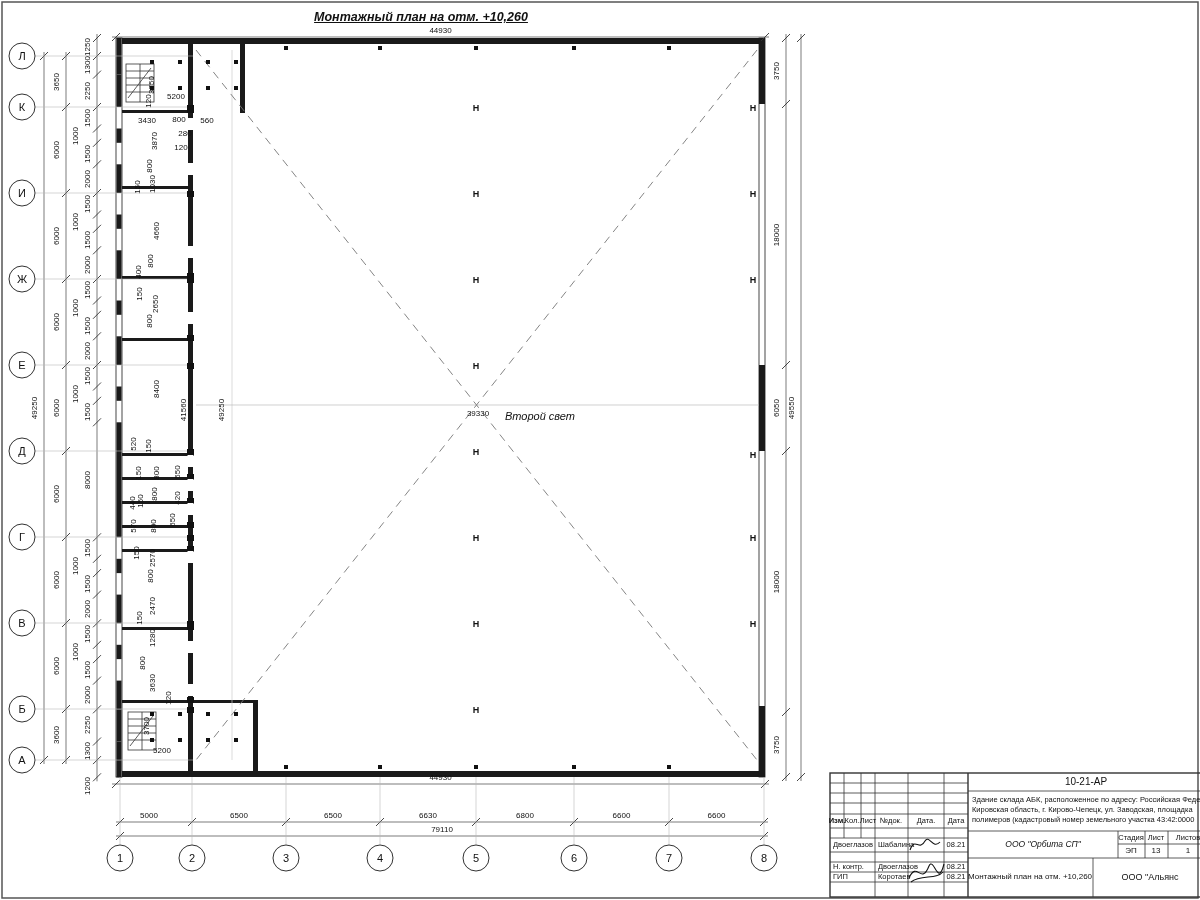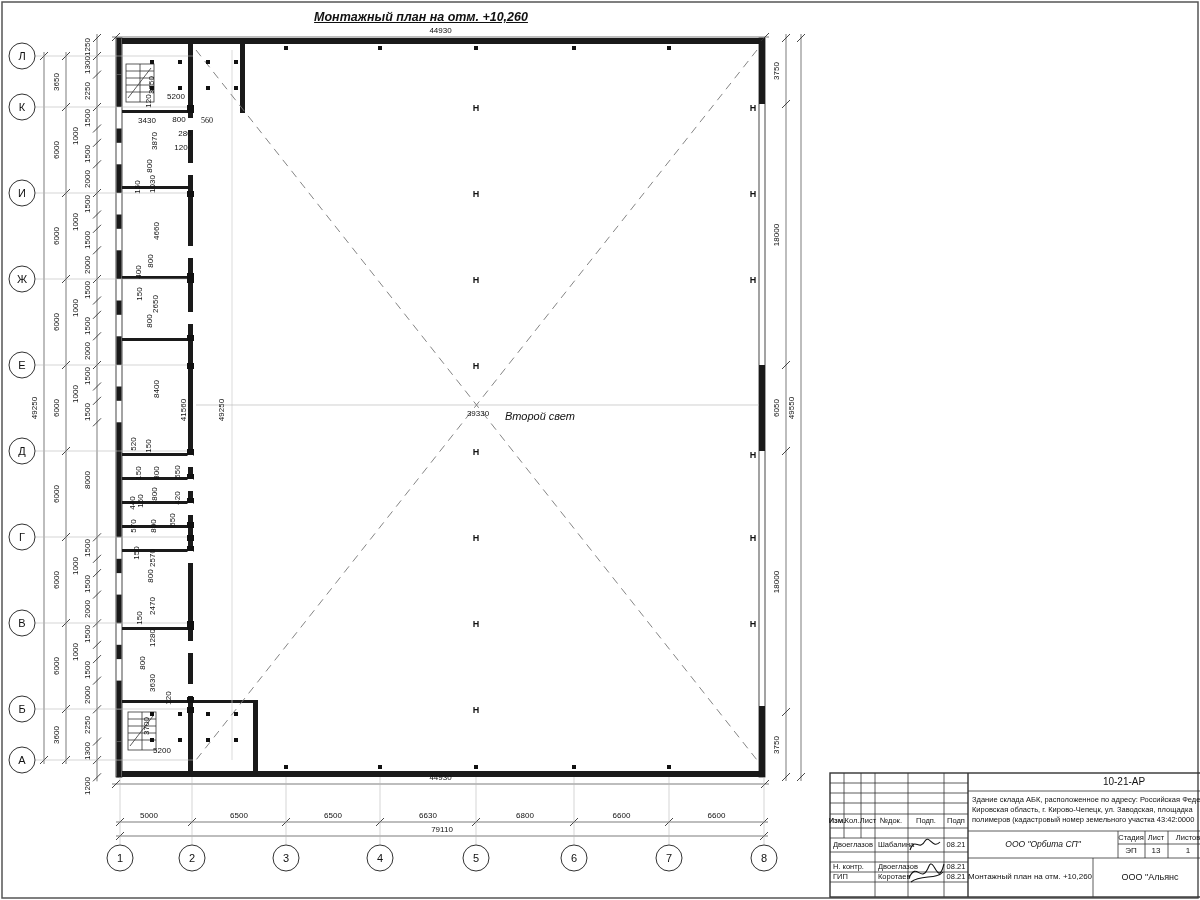--- a/index.html
+++ b/index.html
@@ -391,21 +391,21 @@
       <span class="lbl col" style="left: 753px; top: 194px;">Н</span>
       <span class="lbl col" style="left: 753px; top: 280px;">Н</span>
       <span class="lbl col" style="left: 753px; top: 455px;">Н</span>
       <span class="lbl col" style="left: 753px; top: 538px;">Н</span>
       <span class="lbl col" style="left: 753px; top: 624px;">Н</span>
       <span class="lbl rot" style="left: 152px; top: 85px;">3750</span>
       <span class="lbl" style="left: 176px; top: 97px;">5200</span>
       <span class="lbl rot" style="left: 149px; top: 101px;">120</span>
       <span class="lbl" style="left: 147px; top: 121px;">3430</span>
       <span class="lbl" style="left: 179px; top: 120px;">800</span>
-      <span class="lbl" style="left: 207px; top: 121px; font-family: Liberation Serif, serif;">560</span>
+      <span class="lbl" style="left: 207px; top: 121px;">560</span>
       <span class="lbl" style="left: 185px; top: 134px;">280</span>
       <span class="lbl" style="left: 181px; top: 148px;">120</span>
       <span class="lbl rot" style="left: 155px; top: 141px;">3870</span>
       <span class="lbl rot" style="left: 150px; top: 166px;">800</span>
       <span class="lbl rot" style="left: 138px; top: 187px;">150</span>
       <span class="lbl rot" style="left: 153px; top: 184px;">1030</span>
       <span class="lbl rot" style="left: 157px; top: 231px;">4660</span>
       <span class="lbl rot" style="left: 151px; top: 261px;">800</span>
       <span class="lbl rot" style="left: 139px; top: 272px;">400</span>
       <span class="lbl rot" style="left: 140px; top: 294px;">150</span>
@@ -439,31 +439,31 @@
       <span class="lbl" style="left: 162px; top: 751px;">5200</span>
       <span class="lbl rot" style="left: 88px; top: 786px;">1200</span>
       <span class="lbl" style="left: 478px; top: 414px;">39330</span>
     </div>
 
   <div class="title" style="left:421px;top:17px;">Монтажный план на отм. +10,260</div>
 
   <div class="lbl it" style="left:540px;top:416px;">Второй свет</div>
 
   <div>
-    <div class="tb tbc big" style="left:1124px;top:782px;">10-21-АР</div>
+    <div class="tb tbc big" style="left:1086px;top:782px;">10-21-АР</div>
     <div class="tb tbl" style="left:972px;top:800px;">Здание склада АБК, расположенное по адресу: Российская Феде</div>
     <div class="tb tbl" style="left:972px;top:810px;">Кировская область, г. Кирово-Чепецк, ул. Заводская, площадка</div>
     <div class="tb tbl" style="left:972px;top:820px;">полимеров (кадастровый номер земельного участка 43:42:0000</div>
 
     <div class="tb tbc" style="left:837px;top:821px;font-weight:bold;">Изм.</div>
     <div class="tb tbc" style="left:852px;top:821px;">Кол.</div>
     <div class="tb tbc" style="left:868px;top:821px;">Лист</div>
     <div class="tb tbc" style="left:891px;top:821px;">№док.</div>
-    <div class="tb tbc" style="left:926px;top:821px;">Подп.</div>
-    <div class="tb tbc" style="left:956px;top:821px;">Подп</div>
+    <div class="tb tbc" style="left:926px;top:821px;">Дата.</div>
+    <div class="tb tbc" style="left:956px;top:821px;">Дата</div>
 
     <div class="tb tbl" style="left:833px;top:845px;">Двоеглазов</div>
     <div class="tb tbl" style="left:878px;top:845px;">Шабалина</div>
     <div class="tb tbc" style="left:956px;top:845px;">08.21</div>
     <div class="tb tbl" style="left:833px;top:867px;">Н. контр.</div>
     <div class="tb tbl" style="left:878px;top:867px;">Двоеглазов</div>
     <div class="tb tbc" style="left:956px;top:867px;">08.21</div>
     <div class="tb tbl" style="left:833px;top:877px;">ГИП</div>
     <div class="tb tbl" style="left:878px;top:877px;">Коротаев</div>
     <div class="tb tbc" style="left:956px;top:877px;">08.21</div>

